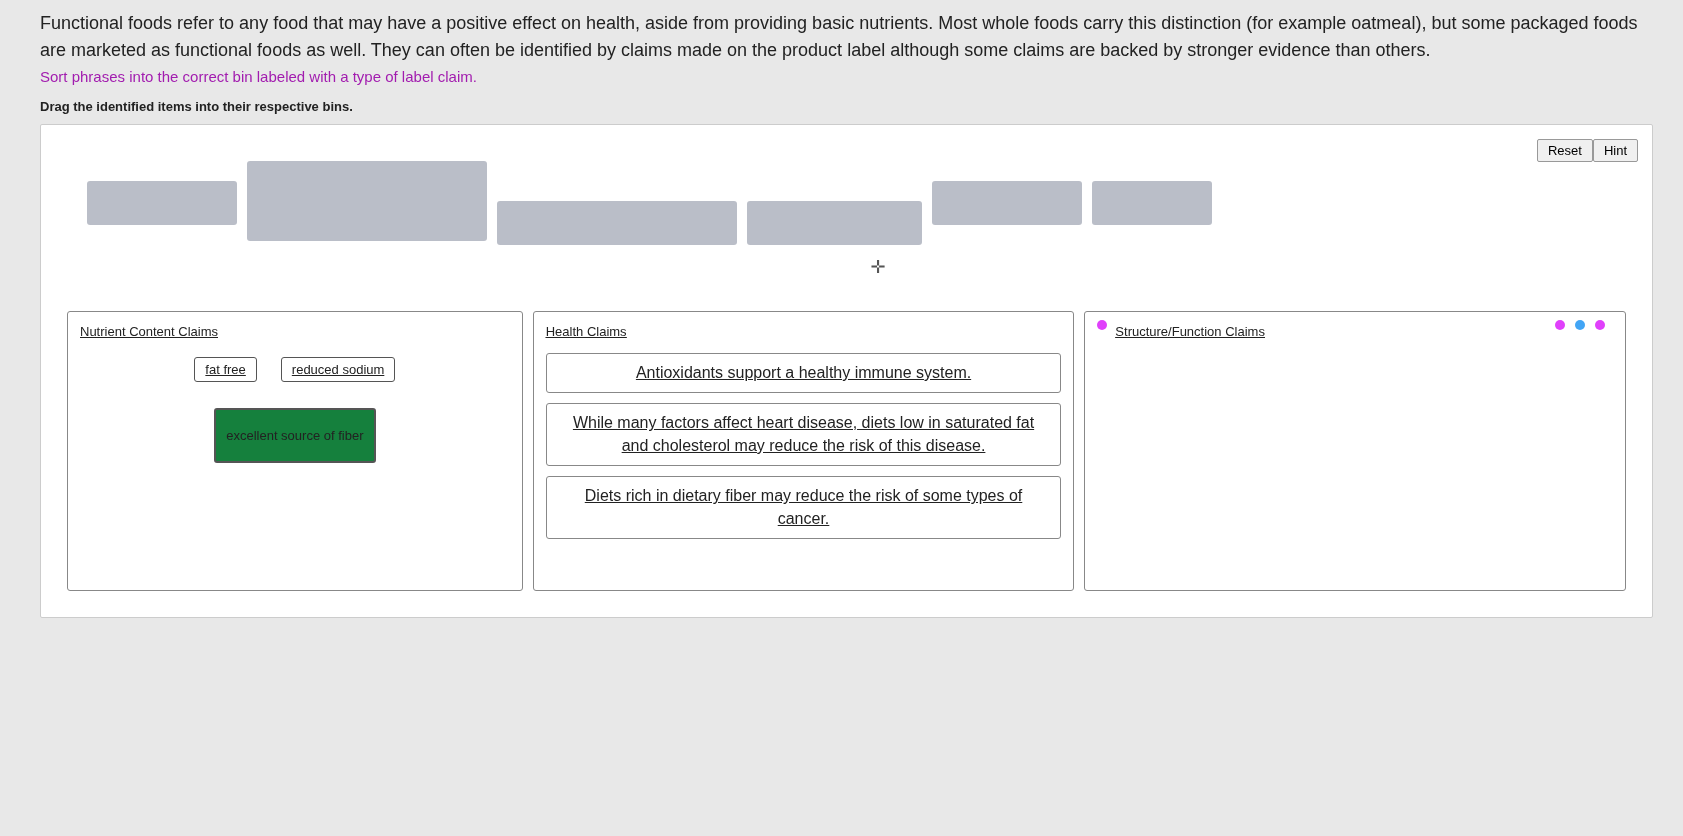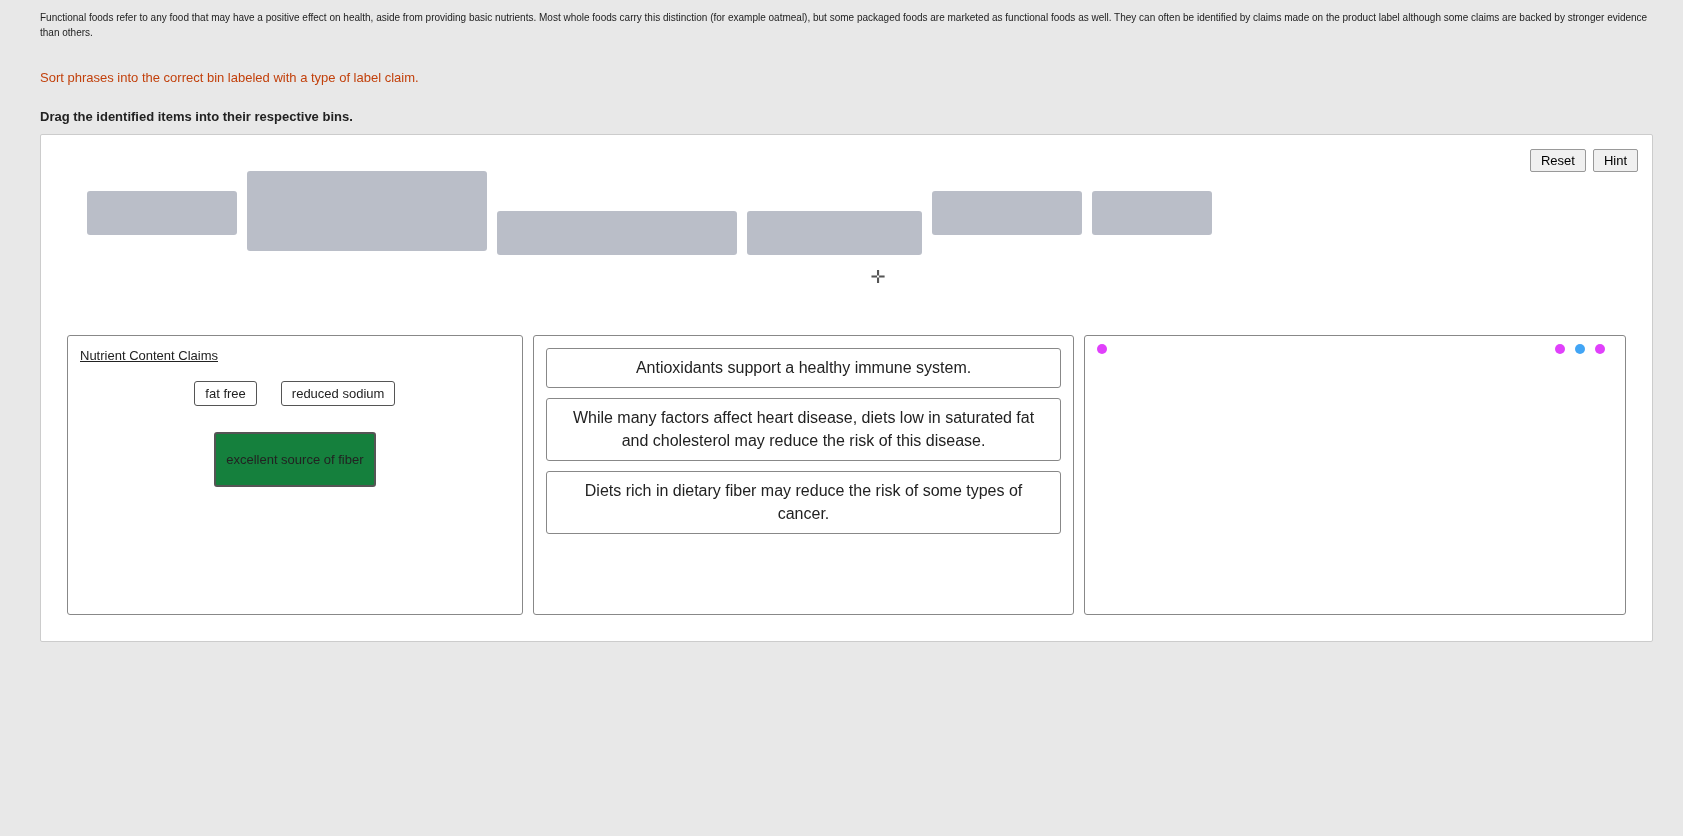--- a/index.html
+++ b/index.html
@@ -9,29 +9,29 @@
       background: #e8e8e8;
       color: #222;
       min-height: 836px;
     }
     .page-wrapper {
       background: #e8e8e8;
       padding: 10px 30px 20px 40px;
       max-width: 1683px;
     }
     .intro-text {
-      font-size: 10px;
+      font-size: 18px;
       line-height: 1.5;
       color: #222;
-      margin-bottom: 30px;
+      margin-bottom: 4px;
     }
     .instruction {
-      font-size: 13px;
-      margin-bottom: 24px;
-      color: #c2410c;
+      font-size: 15px;
+      margin-bottom: 14px;
+      color: #a21caf;
     }
     .instruction-bold {
       font-size: 13px;
       font-weight: bold;
       margin-bottom: 10px;
       color: #222;
     }
     .hint-link {
       color: #1a56a0;
       font-size: 13px;
@@ -52,21 +52,21 @@
       border: 1px solid #ccc;
       border-radius: 2px;
       padding: 16px;
       position: relative;
     }
     .top-buttons {
       position: absolute;
       top: 14px;
       right: 14px;
       display: flex;
-      gap: 7px;
+      gap: 0;
     }
     .btn-reset, .btn-help {
       border: 1px solid #999;
       background: #f0f0f0;
       padding: 3px 10px;
       font-size: 13px;
       cursor: pointer;
       border-radius: 2px;
     }
     
@@ -96,21 +96,22 @@
       top: 115px;
       font-size: 18px;
       color: #555;
       transform: translateX(-50%);
     }
     
     .bins-row {
       display: flex;
       gap: 10px;
       padding: 0 10px 10px 10px;
-      margin-top: 24px;
+      margin-top: 10px;
+      text-decoration: underline;
     }
     .bin {
       border: 1px solid #888;
       border-radius: 3px;
       background: #fff;
       padding: 12px;
       position: relative;
       min-height: 280px;
     }
     .bin-title {
@@ -227,27 +228,29 @@
             <span class="item-tag">fat free</span>
             <span class="item-tag">reduced sodium</span>
           </div>
           <div>
             <span class="item-tag-outline">excellent source of fiber</span>
           </div>
         </div>
       </div>
 
       <div class="bin bin-health">
+        <div class="bin-title">Health Claims</div>
         <div class="health-card">Antioxidants support a healthy immune system.</div>
         <div class="health-card">While many factors affect heart disease, diets low in saturated fat and cholesterol may reduce the risk of this disease.</div>
         <div class="health-card">Diets rich in dietary fiber may reduce the risk of some types of cancer.</div>
       </div>
 
       <div class="bin bin-structure" style="position:relative;">
         <span class="dot dot-pink1"></span>
+        <div class="bin-title" style="padding-left:18px;">Structure/Function Claims</div>
         <span class="dot dot-blue"></span>
         <span class="dot dot-pink2"></span>
         <span class="dot dot-pink3"></span>
       </div>
 
     </div>
   </div>
 </div>
 
 </body></html>

